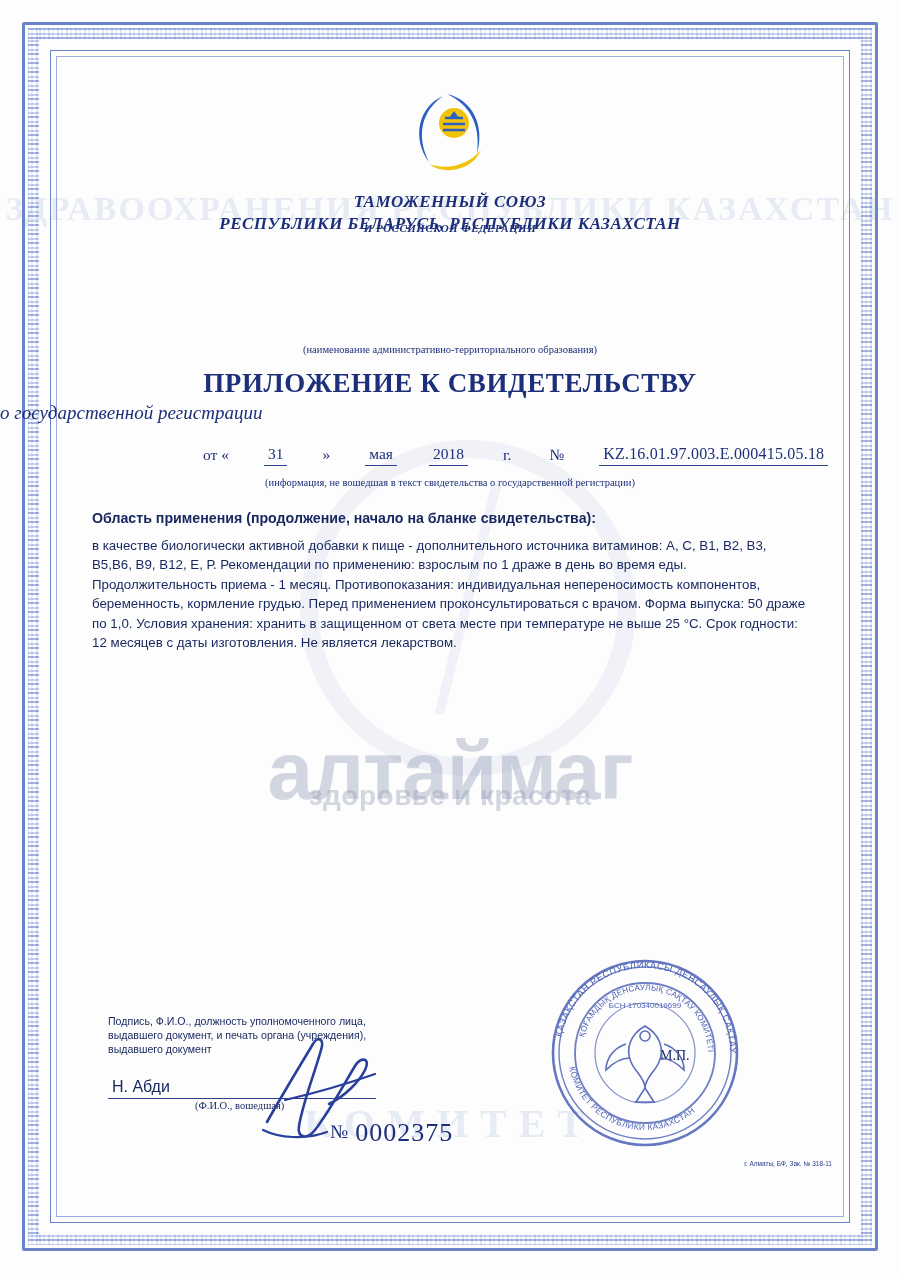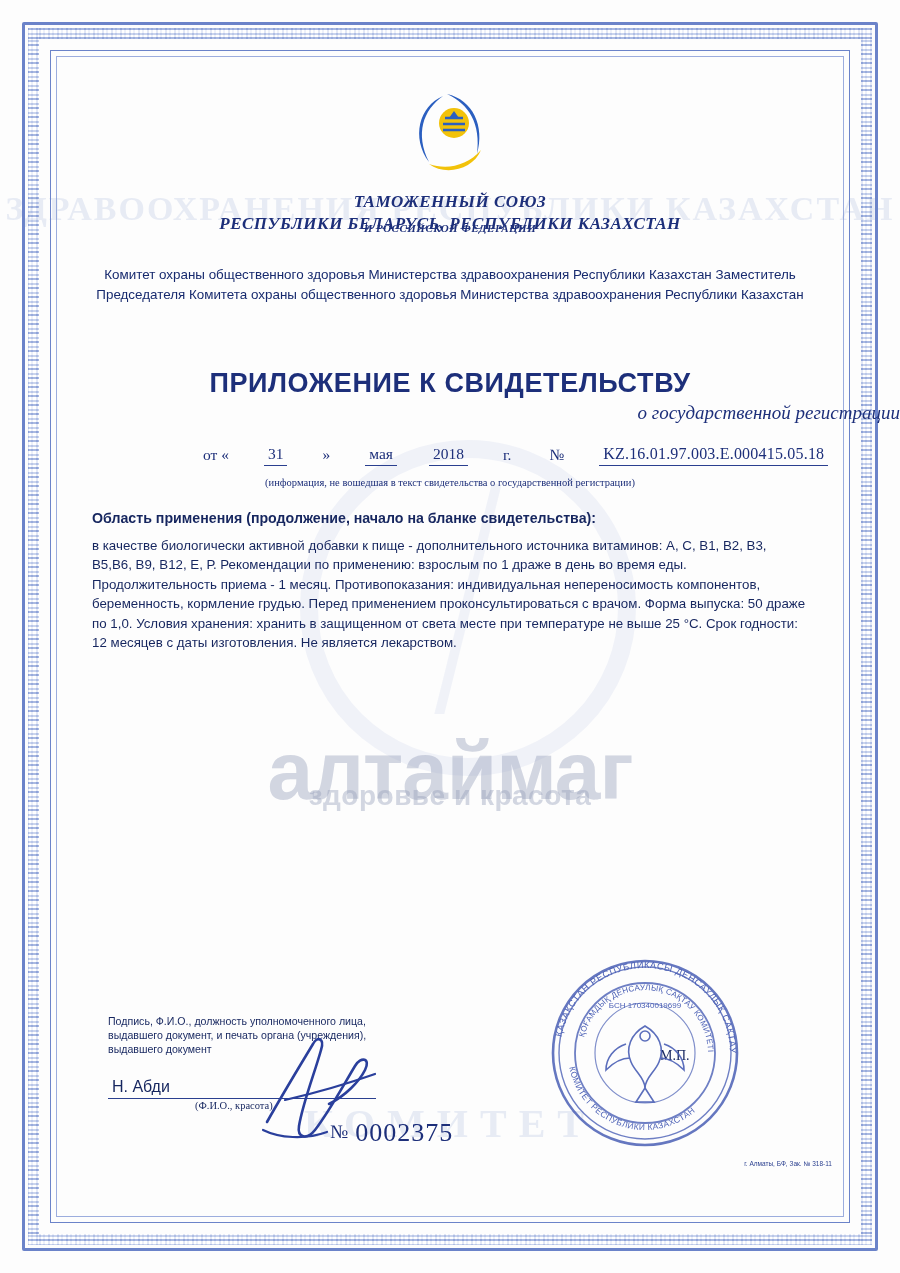--- a/index.html
+++ b/index.html
@@ -170,31 +170,31 @@
     color: #1d2f7a;
   }
   .cap-admin { top: 344px; }
   .cap-info  { top: 477px; }
 
   .doc-title {
     position: absolute;
     left: 0; right: 0;
     top: 368px;
     text-align: center;
-    font-family: Liberation Sans, sans-serif;
+    font-family: Liberation Serif, serif;
     font-weight: bold;
     font-size: 27px;
     letter-spacing: .6px;
     color: #1d2f7a;
   }
   .doc-subtitle {
     position: absolute;
     left: 0; right: 0;
     top: 402px;
-    text-align: right;
+    text-align: left;
     font-family: "Liberation Serif", serif;
     font-style: italic;
     font-size: 19px;
     color: #1d2f7a;
   }
 
   
   .numrow {
     position: absolute;
     left: 200px;
@@ -369,21 +369,21 @@
       <circle cx="69" cy="33" r="15" fill="#f2c20a"></circle>
       <path d="M58 34 h22 M58 40 h22 M60 28 h18" stroke="#2b5fc0" stroke-width="2.4" fill="none"></path>
       <path d="M69 21 l5 7 h-10 z" fill="#2b5fc0"></path>
     </svg>
   </div>
 
   <div class="tu-title tu-l2">РЕСПУБЛИКИ БЕЛАРУСЬ, РЕСПУБЛИКИ КАЗАХСТАН</div>
   <div class="tu-title tu-l1">ТАМОЖЕННЫЙ СОЮЗ</div>
   <div class="tu-title tu-l3">И РОССИЙСКОЙ ФЕДЕРАЦИИ</div>
 
-  <div class="authority">Комитет охраны общественного здоровья Министерства здравоохранения Республики Казахстан Заместитель Председателя Комитета охраны общественного здоровья Министерства здравоохранения Республики Казахстан</div>
+  <div class="caption-small cap-admin">(наименование административно-территориального образования)</div>
 
   <div class="doc-title">ПРИЛОЖЕНИЕ К СВИДЕТЕЛЬСТВУ</div>
   <div class="doc-subtitle">о государственной регистрации</div>
 
   <div class="numrow">
     <span class="lbl">от «</span>
     <span class="fill f-day">31</span>
     <span class="lbl">»</span>
     <span class="fill f-month">мая</span>
     <span class="fill f-year">2018</span>
@@ -396,21 +396,21 @@
 
   <div class="section-head">Область применения (продолжение, начало на бланке свидетельства):</div>
   <div class="body-text">в качестве биологически активной добавки к пище - дополнительного источника витаминов: А, С, В1, В2, В3, В5,В6, В9, В12, Е, Р. Рекомендации по применению: взрослым по 1 драже в день во время еды. Продолжительность приема - 1 месяц. Противопоказания: индивидуальная непереносимость компонентов, беременность, кормление грудью. Перед применением проконсультироваться с врачом. Форма выпуска: 50 драже по 1,0. Условия хранения: хранить в защищенном от света месте при температуре не выше 25 °С. Срок годности: 12 месяцев с даты изготовления. Не является лекарством.</div>
 
   <div class="brand">алтаймаг</div>
   <div class="brand-sub">здоровье и красота</div>
 
   <div class="sig-caption">Подпись, Ф.И.О.,  должность уполномоченного лица, выдавшего документ, и печать органа (учреждения), выдавшего документ</div>
   <div class="sig-name">Н. Абди</div>
   <div class="sig-line"></div>
-  <div class="sig-sub">(Ф.И.О., красота)</div>
+  <div class="sig-sub">(Ф.И.О., вошедшая)</div>
 
   <div class="signature-glyph">
     <svg viewBox="0 0 140 115" width="140" height="115">
       <path d="M12 92 C30 60, 46 34, 58 14 C62 6, 70 8, 66 20 C60 42, 48 72, 44 96
                C42 108, 52 110, 60 100 C74 82, 88 56, 100 36
                C106 26, 116 28, 110 40 C104 52, 90 66, 74 74" fill="none" stroke="#2a3f9c" stroke-width="2.6" stroke-linecap="round"></path>
       <path d="M30 70 C56 64, 86 56, 120 44" fill="none" stroke="#2a3f9c" stroke-width="2.2" stroke-linecap="round"></path>
       <path d="M8 100 C24 108, 50 110, 72 102" fill="none" stroke="#2a3f9c" stroke-width="2.2" stroke-linecap="round"></path>
     </svg>
   </div>

